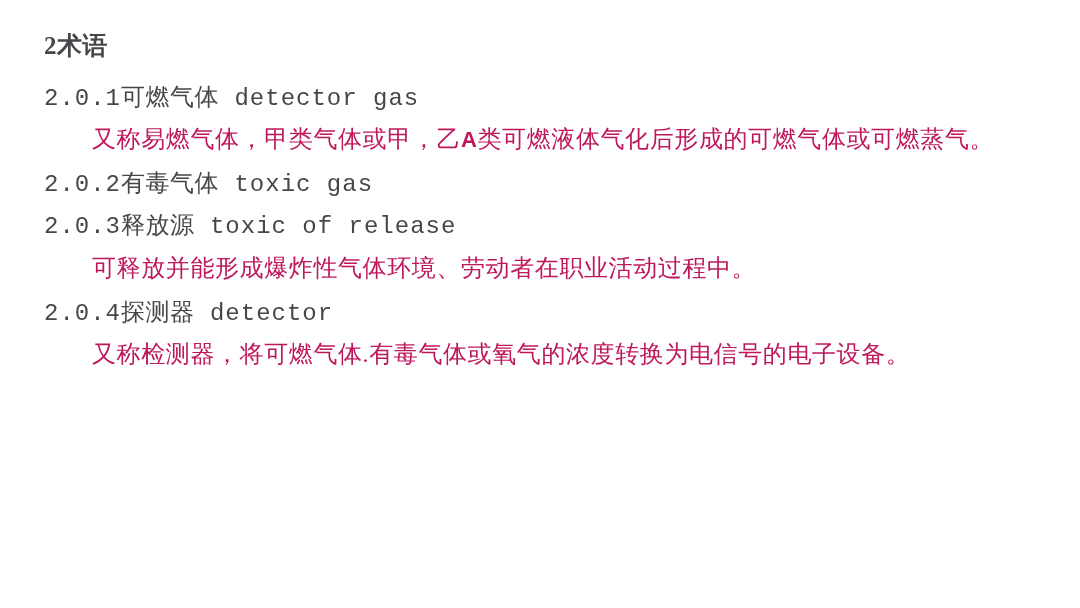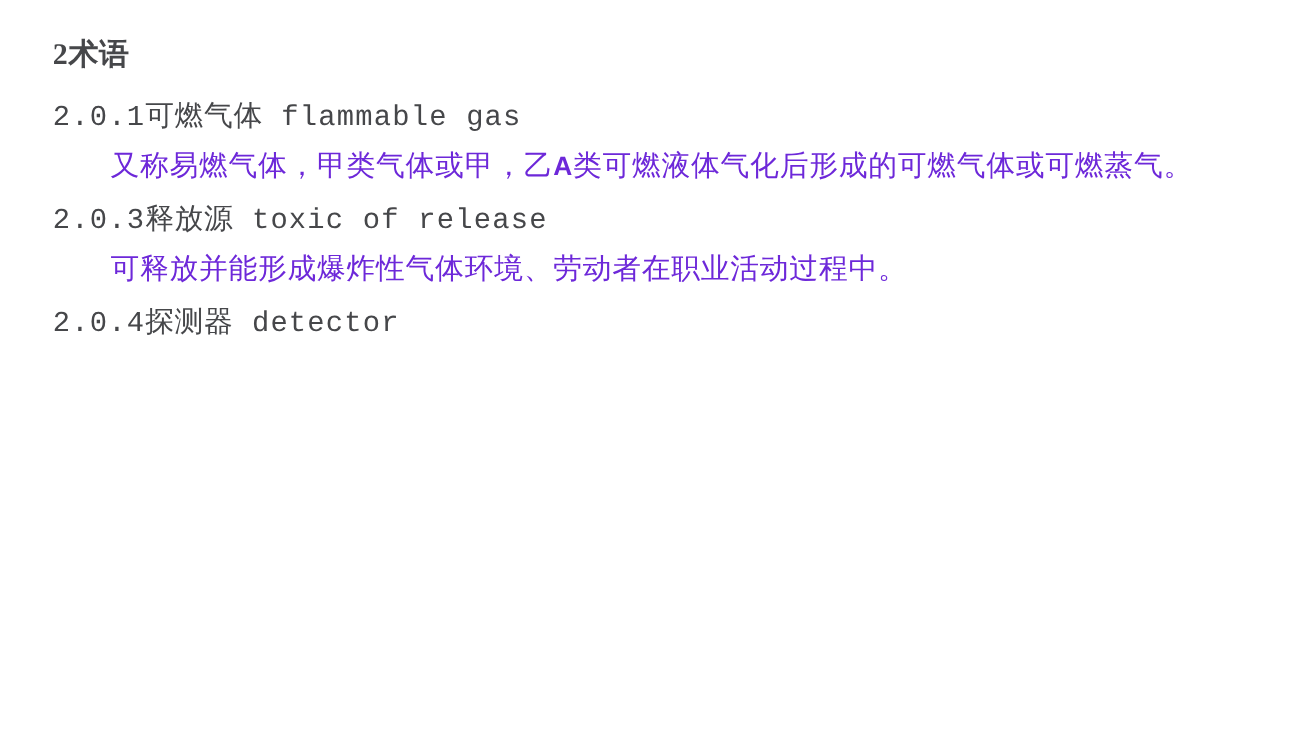--- a/index.html
+++ b/index.html
@@ -40,21 +40,21 @@
   }
   .term-head .cjk {
     font-family: "Liberation Serif", serif;
     letter-spacing: 0.5px;
     text-align: right;
   }
   .term-body {
     font-family: "Liberation Serif", serif;
     font-size: 24px;
     line-height: 1.5;
-    color: #6d28d9;
+    color: #be185d;
     margin: 0 0 10px 0;
     text-indent: 48px;
     text-align: justify;
     letter-spacing: 0.6px;
   }
   .block {
     margin-bottom: 8px;
   }
   .block:last-child {
     margin-bottom: 11px;
@@ -66,29 +66,31 @@
   }
 </style>
 </head>
 <body>
 
 <div class="page">
 
   <h1 class="doc-title">2术语</h1>
 
   <div class="block">
-    <p class="term-head"><span>2.0.1</span><span class="cjk">可燃气体</span><span> flammable gas</span></p>
+    <p class="term-head"><span>2.0.1</span><span class="cjk">可燃气体</span><span> detector gas</span></p>
     <p class="term-body"><span>又称易燃气体，甲类气体或甲，乙</span><span class="bold-latin">A</span><span>类可燃液体气化后形成的可燃气体或可燃蒸气。</span></p>
   </div>
 
   <div class="block">
+    <p class="term-head"><span>2.0.2</span><span class="cjk">有毒气体</span><span> toxic gas</span></p>
   </div>
 
   <div class="block">
     <p class="term-head"><span>2.0.3</span><span class="cjk">释放源</span><span> toxic of release</span></p>
     <p class="term-body"><span>可释放并能形成爆炸性气体环境、劳动者在职业活动过程中。</span><span class="bold-latin"></span><span></span></p>
   </div>
 
   <div class="block">
     <p class="term-head"><span>2.0.4</span><span class="cjk">探测器</span><span> detector</span></p>
+    <p class="term-body"><span>又称检测器，将可燃气体.有毒气体或氧气的浓度转换为电信号的电子设备。</span><span class="bold-latin"></span><span></span></p>
   </div>
 
 </div>
 
 </body></html>

